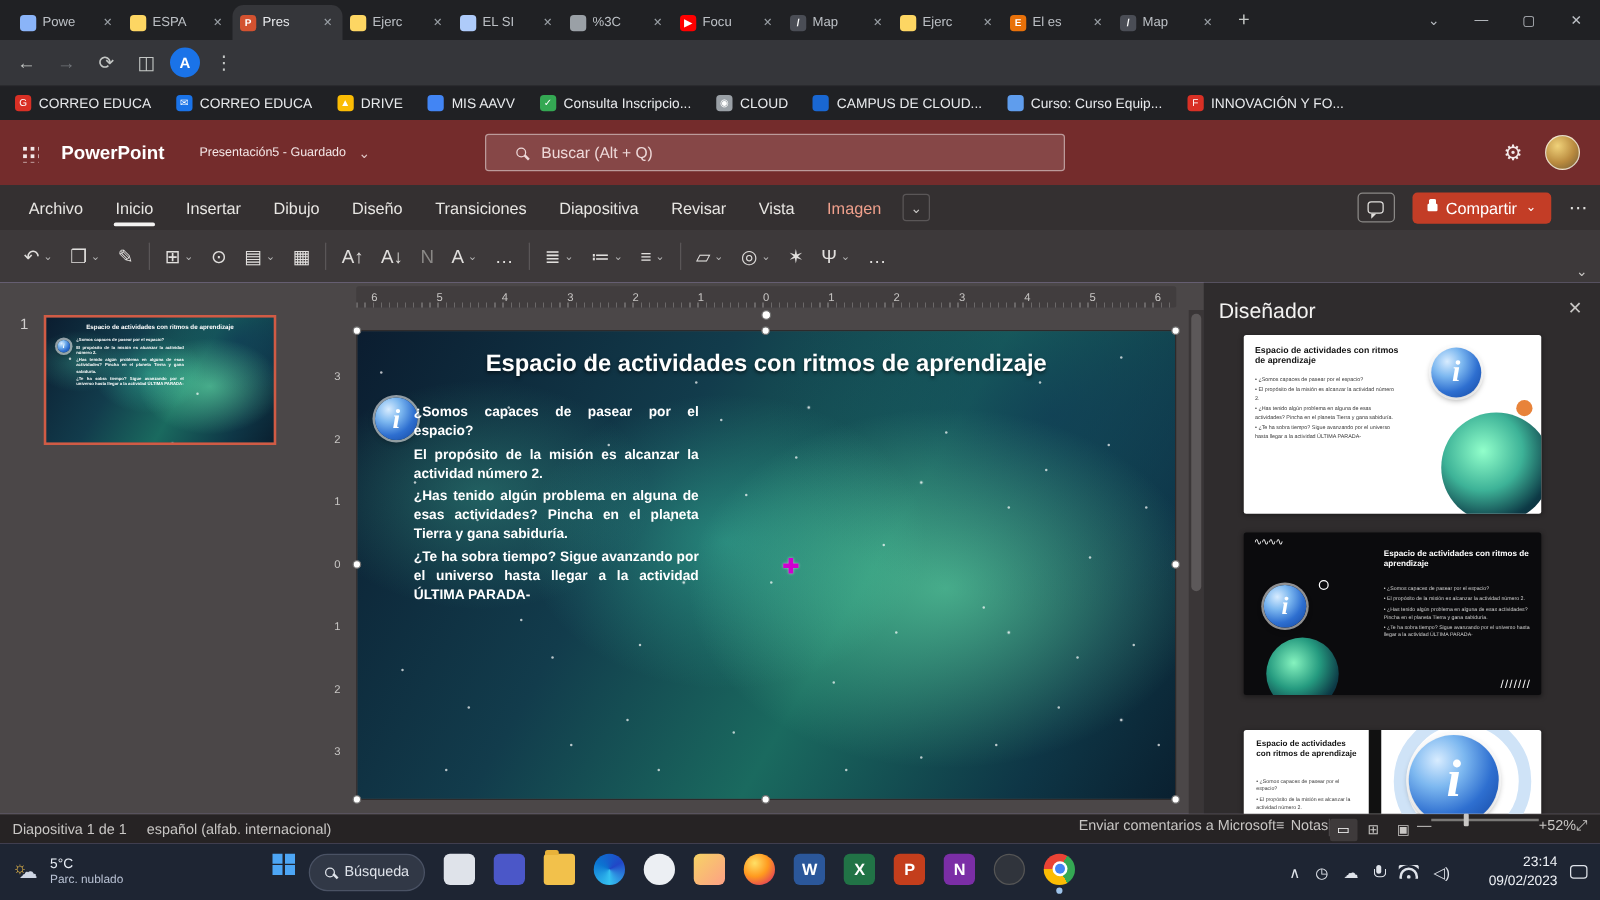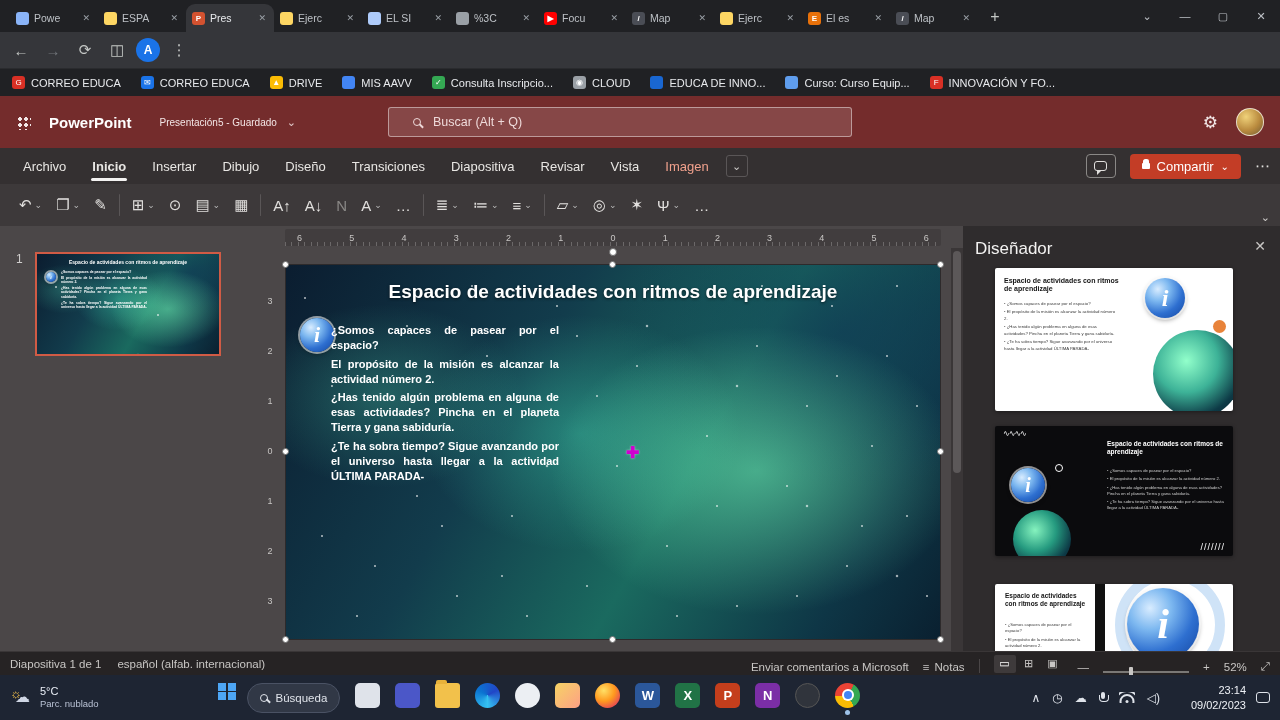--- a/index.html
+++ b/index.html
@@ -48,21 +48,21 @@
   .lupa{width:8px;height:8px;border:1.5px solid currentColor;border-radius:50%;position:relative;display:inline-block;flex:0 0 auto}
   .lupa::after{content:"";position:absolute;width:5px;height:1.5px;background:currentColor;transform:rotate(45deg);right:-4px;bottom:-1px}
   .ppt-search span{margin-left:12px;font-size:12.5px}
   .hdr-right{margin-left:auto;display:flex;align-items:center;gap:18px}
   .gear{color:#f3e9e9;font-size:17px}
   .avatar-ppt{width:28px;height:28px;border-radius:50%;border:1.5px solid rgba(255,255,255,.7);background:radial-gradient(circle at 35% 30%,#f0d27a,#b98a3e 55%,#6e5a34)}
 
   
   .ribbon{height:36px;background:#343031;display:flex;align-items:center;padding:0 10px}
   .rtab{padding:0 13px;height:100%;display:flex;align-items:center;font-size:13px;color:#e8e6e3;position:relative;white-space:nowrap}
-  .rtab.active{color:#fff;font-weight:bold}
+  .rtab.active{color:#fff;font-weight:normal}
   .rtab.active::after{content:"";position:absolute;left:12px;right:12px;bottom:3px;height:3px;border-radius:2px;background:#f3f2f1}
   .rtab.contextual{color:#f0a08c}
   .rtab-chev{width:22px;height:22px;display:flex;align-items:center;justify-content:center;color:#cfcdcb;font-size:11px;border:1px solid #5a5657;border-radius:3px;margin-left:4px}
   .ribbon-right{margin-left:auto;display:flex;align-items:center;gap:14px}
   .cmt-btn{width:30px;height:24px;border:1px solid #8a8886;border-radius:4px;display:flex;align-items:center;justify-content:center}
   .bubble{width:13px;height:10px;border:1.5px solid #e1dfdd;border-radius:3px;position:relative}
   .bubble::after{content:"";position:absolute;left:2px;bottom:-5px;border-style:solid;border-width:4px 4px 0 0;border-color:#e1dfdd transparent transparent transparent}
   .share-btn{display:flex;align-items:center;gap:7px;background:#c33d26;color:#fff;font-size:13px;padding:5px 12px;border-radius:4px}
   .share-btn .chev{font-size:10px}
   .ellipsis{color:#e1dfdd;font-size:15px}
@@ -156,21 +156,21 @@
   .card3{top:358px;height:80px}
   .card3 .c-title{left:10px;top:8px;width:82px;font-size:6.5px}
   .card3 .c-bullets{position:absolute;left:10px;top:38px;width:82px}
   .card3 .c-bullets p{font-size:4.2px;margin-bottom:2px}
   .card3 .vbar{position:absolute;left:100px;top:0;width:10px;height:100%;background:#111}
   .card3 .swoosh{position:absolute;left:120px;top:-14px;width:110px;height:110px;border:10px solid #cfe3f7;border-radius:50%}
   .card3 .info-icon{position:absolute;left:132px;top:4px;width:72px;height:72px;font-size:42px}
 
   
   .statusbar{height:24px;background:#262324;border-top:1px solid #3a3637;display:flex;align-items:center;padding:0 10px;color:#c8c6c4;font-size:11.5px;gap:16px}
-  .sb-right{margin-left:auto;display:flex;align-items:flex-end;gap:14px}
+  .sb-right{margin-left:auto;display:flex;align-items:flex-start;}
   .sb-views{display:flex;gap:2px}
   .sb-view{width:22px;height:18px;display:flex;align-items:center;justify-content:center;border-radius:2px;font-size:11px}
   .sb-view.active{background:#3e3a3b;color:#fff}
   .zoom-track{width:86px;height:2px;background:#7a7876;position:relative}
   .zoom-thumb{position:absolute;left:30%;top:-4px;width:4px;height:10px;background:#c8c6c4;border-radius:1px}
   .sb-sep{width:1px;height:14px;background:#4a4647}
 
   
   .taskbar{height:45px;background:#1e2533;display:flex;align-items:center;padding:0 10px;position:relative}
   .weather{display:flex;align-items:center;gap:8px;color:#e8edf5}
@@ -334,21 +334,21 @@
           <span class="bm-label">Consulta Inscripcio...</span>
         </div>
 
         <div class="bm">
           <span class="bm-fav" style="background: rgb(154, 160, 166);">◉</span>
           <span class="bm-label">CLOUD</span>
         </div>
 
         <div class="bm">
           <span class="bm-fav" style="background: rgb(25, 103, 210);"></span>
-          <span class="bm-label">EDUCA DE INNO...</span>
+          <span class="bm-label">CAMPUS DE CLOUD...</span>
         </div>
 
         <div class="bm">
           <span class="bm-fav" style="background: rgb(95, 157, 237);"></span>
           <span class="bm-label">Curso: Curso Equip...</span>
         </div>
 
         <div class="bm">
           <span class="bm-fav" style="background: rgb(217, 48, 37);">F</span>
           <span class="bm-label">INNOVACIÓN Y FO...</span>

